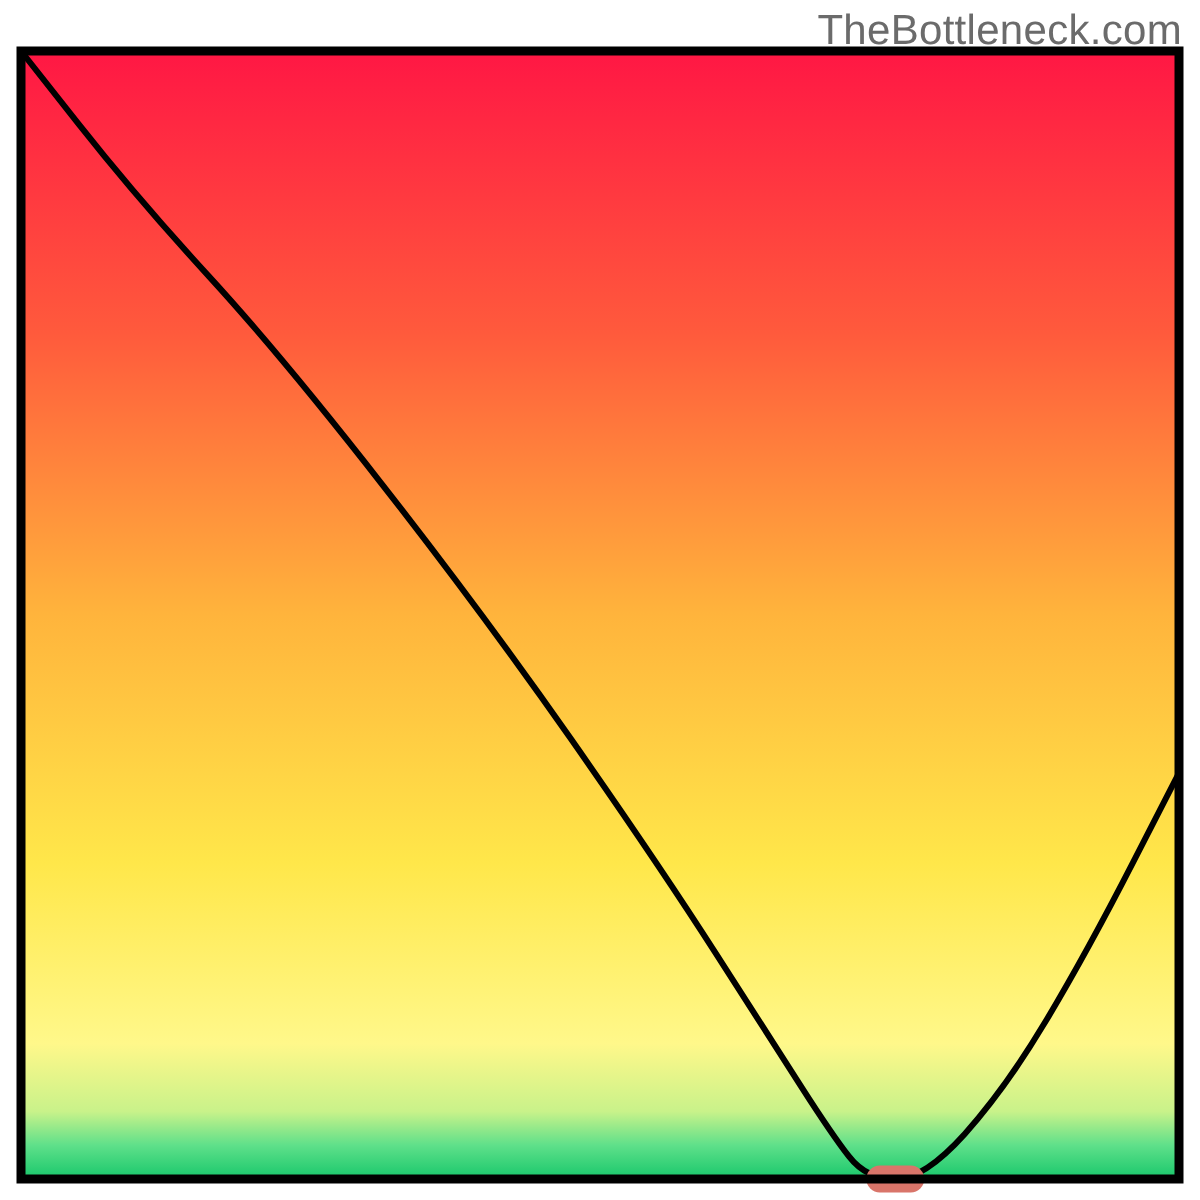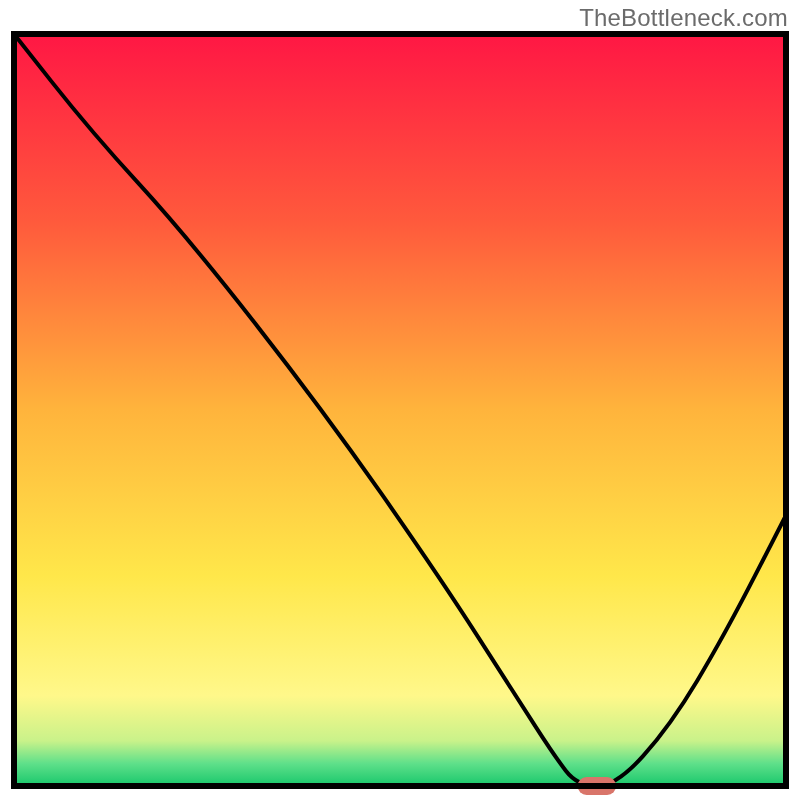--- a/index.html
+++ b/index.html
@@ -9,21 +9,21 @@
     width: 800px;
     height: 800px;
     position: relative;
     font-family: Arial, sans-serif;
   }
   .watermark {
     position: absolute;
     top: 4px;
     right: 12px;
     color: #6b6b6b;
-    font-size: 24px;
+    font-size: 28px;
     font-weight: 400;
     letter-spacing: 0.2px;
   }
   .chart-wrap {
     position: absolute;
     top: 30px;
     left: 0;
     width: 800px;
     height: 770px;
   }

